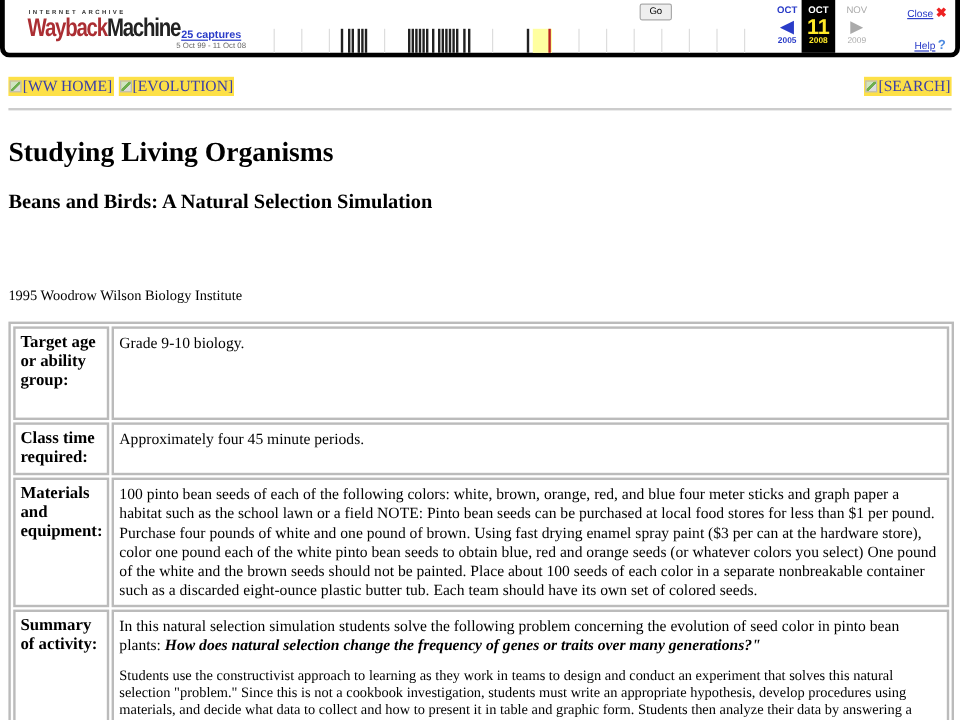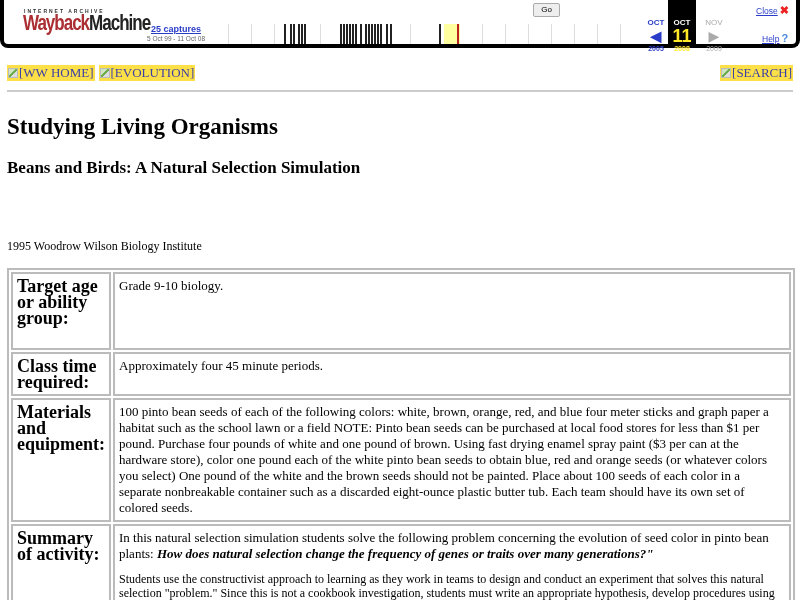--- a/index.html
+++ b/index.html
@@ -49,21 +49,21 @@
     font-family: Liberation Sans, sans-serif; font-size: 8px; text-align: center; line-height: 12px;
   }
   .wb-timeline {
     position: absolute; left: 216px; top: 24px; width: 416px; height: 20px;
   }
   .wb-timeline .tick { position: absolute; top: 0; width: 1px; height: 20px; background: #ddd; }
   .wb-timeline .cap { position: absolute; top: 0; width: 2px; height: 20px; background: #222; }
   .wb-timeline .hl { position: absolute; top: 0; height: 20px; background: #ffffa0; }
   .wb-timeline .cur { position: absolute; top: 0; width: 1.5px; height: 20px; background: #b22; }
   .wb-nav { position: absolute; top: 0; width: 40px; height: 44px; text-align: center; font-family: "Liberation Sans", sans-serif; font-weight: bold; }
-  .wb-nav .m { font-size: 8px; display: block; margin-top: 18px; }
+  .wb-nav .m { font-size: 8px; display: block; margin-top: 4px; }
   .wb-nav .arrow { font-size: 14px; display: block; height: 18px; line-height: 18px; }
   .wb-nav .y { font-size: 7px; display: block; }
   .wb-prev { left: 632px; color: #2a3cc8; }
   .wb-cur { left: 664px; width: 28px; background: #000; color: #fff; }
   .wb-cur .d { font-size: 18px; color: #ffe928; display: block; line-height: 18px; }
   .wb-cur .y { color: #ffe928; }
   .wb-next { left: 690px; color: #aaa; font-weight: normal; }
   .wb-close { position: absolute; left: 752px; top: 4px; font-family: "Liberation Sans", sans-serif; font-size: 8.5px; }
   .wb-close a { color: #2a3cc8; text-decoration: underline; }
   .wb-close .x { color: #e22; font-weight: bold; font-size: 11px; margin-left: 2px; }
@@ -93,21 +93,21 @@
 
   table.info {
     position: absolute; left: 7px; top: 268px; width: 788px;
     border: 2px solid #bbb; border-collapse: separate; border-spacing: 2px;
     font-size: 13px;
   }
   table.info td {
     border: 2px solid #bbb; vertical-align: top; padding: 4px 4px;
     line-height: 16px;
   }
-  table.info td.label { width: 67px; font-weight: bold; font-size: 18px; }
+  table.info td.label { width: 67px; font-weight: bold; font-size: 14px; }
   .summary-q { font-weight: bold; font-style: italic; }
   .summary-p2 { font-size: 12px; line-height: 14px; margin-top: 10px; }
 </style>
 </head>
 <body>
 
 <div class="wb-bar">
   <div class="wb-logo">
     <span class="ia">INTERNET ARCHIVE</span>
     <span class="wm">

